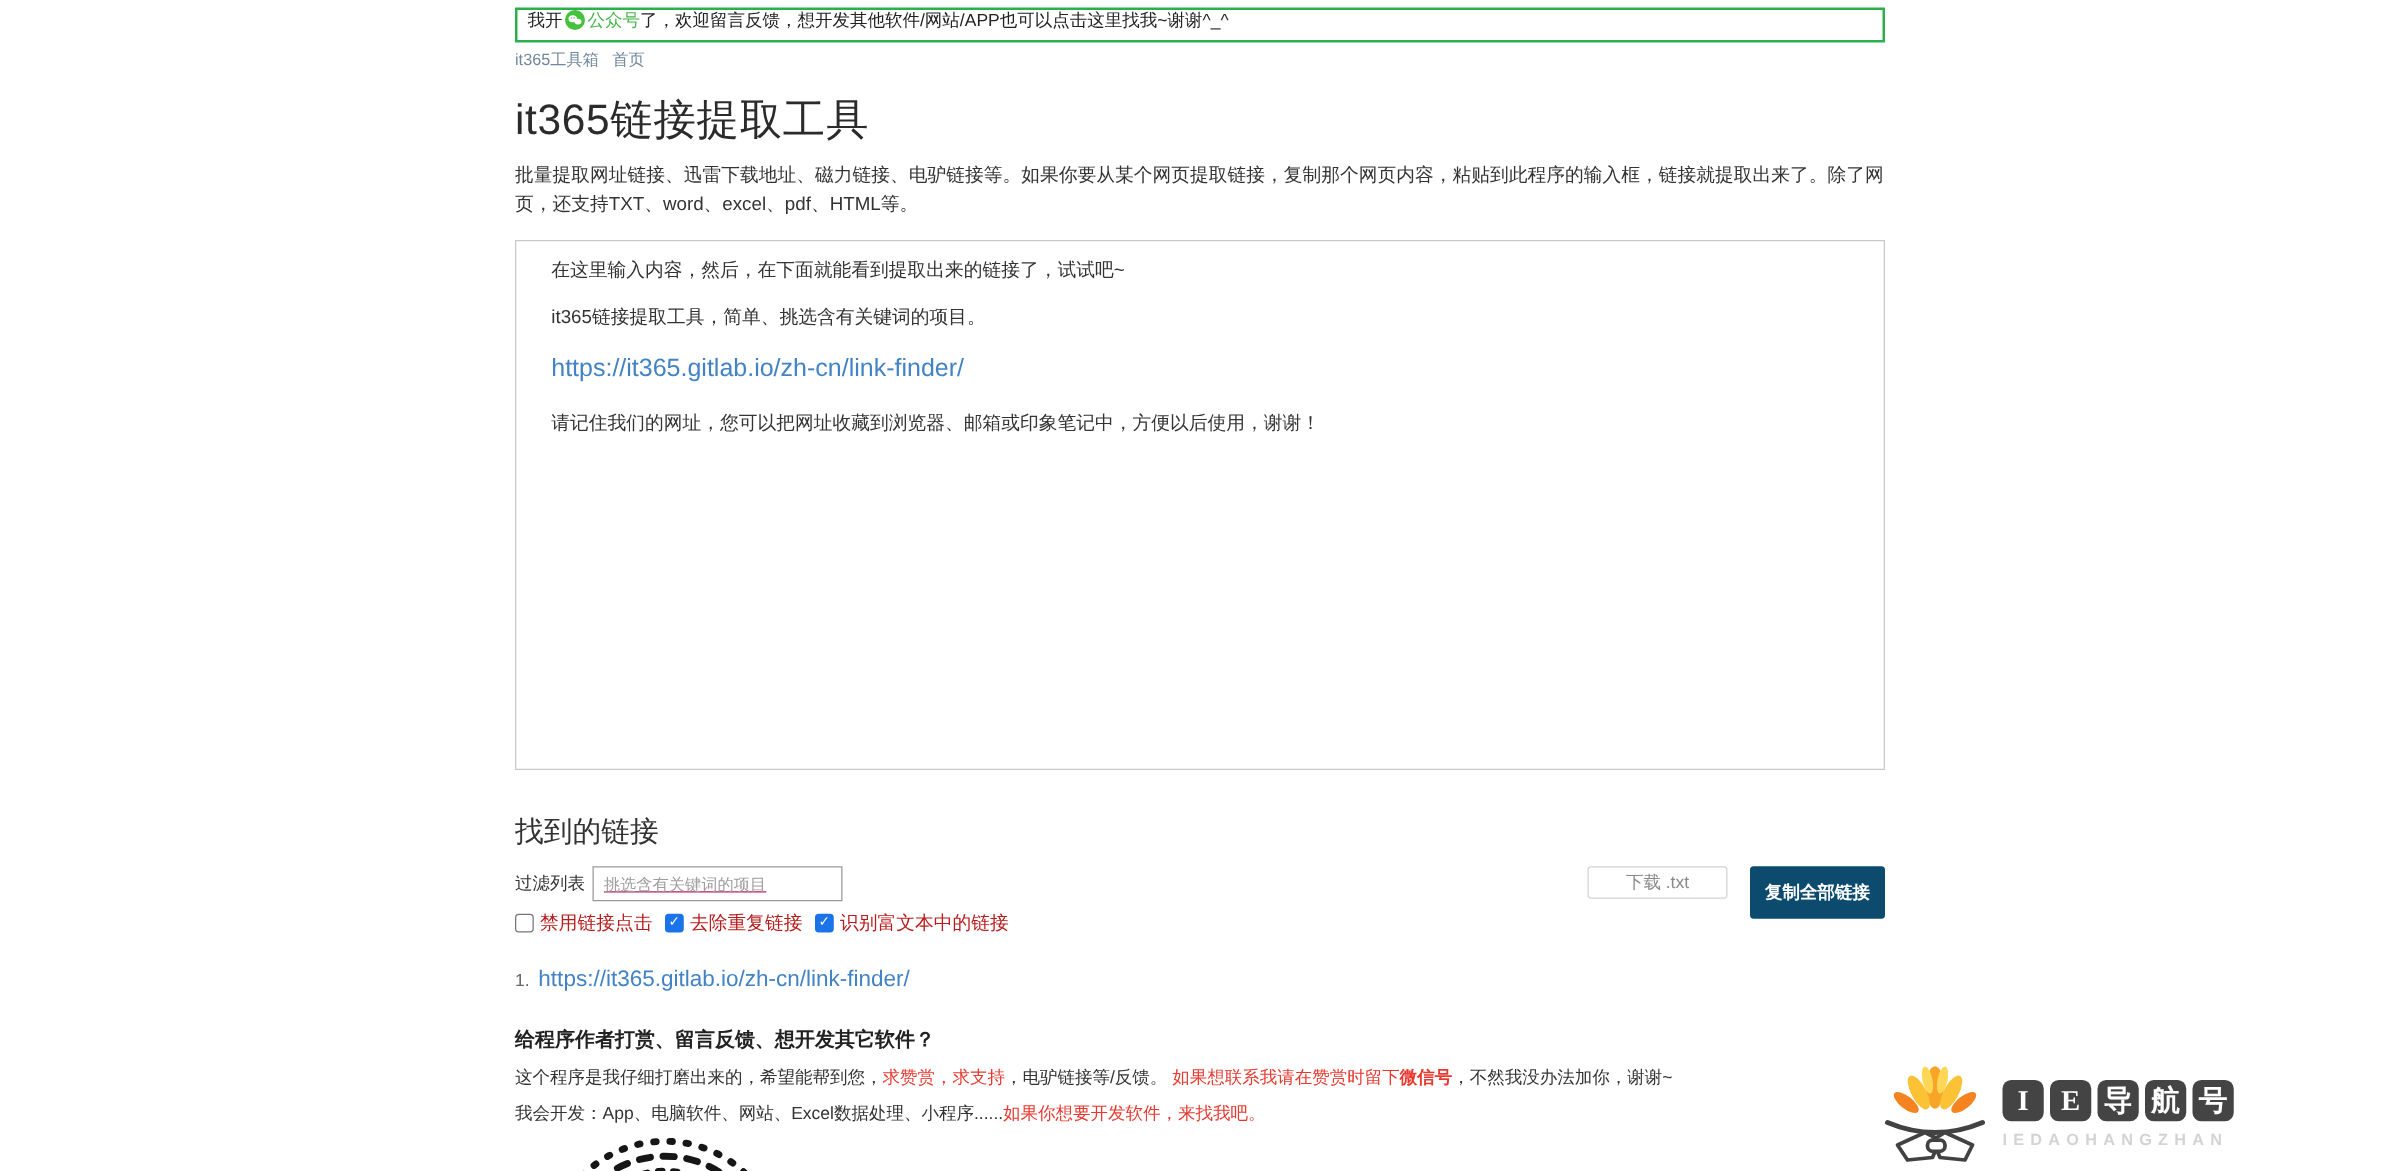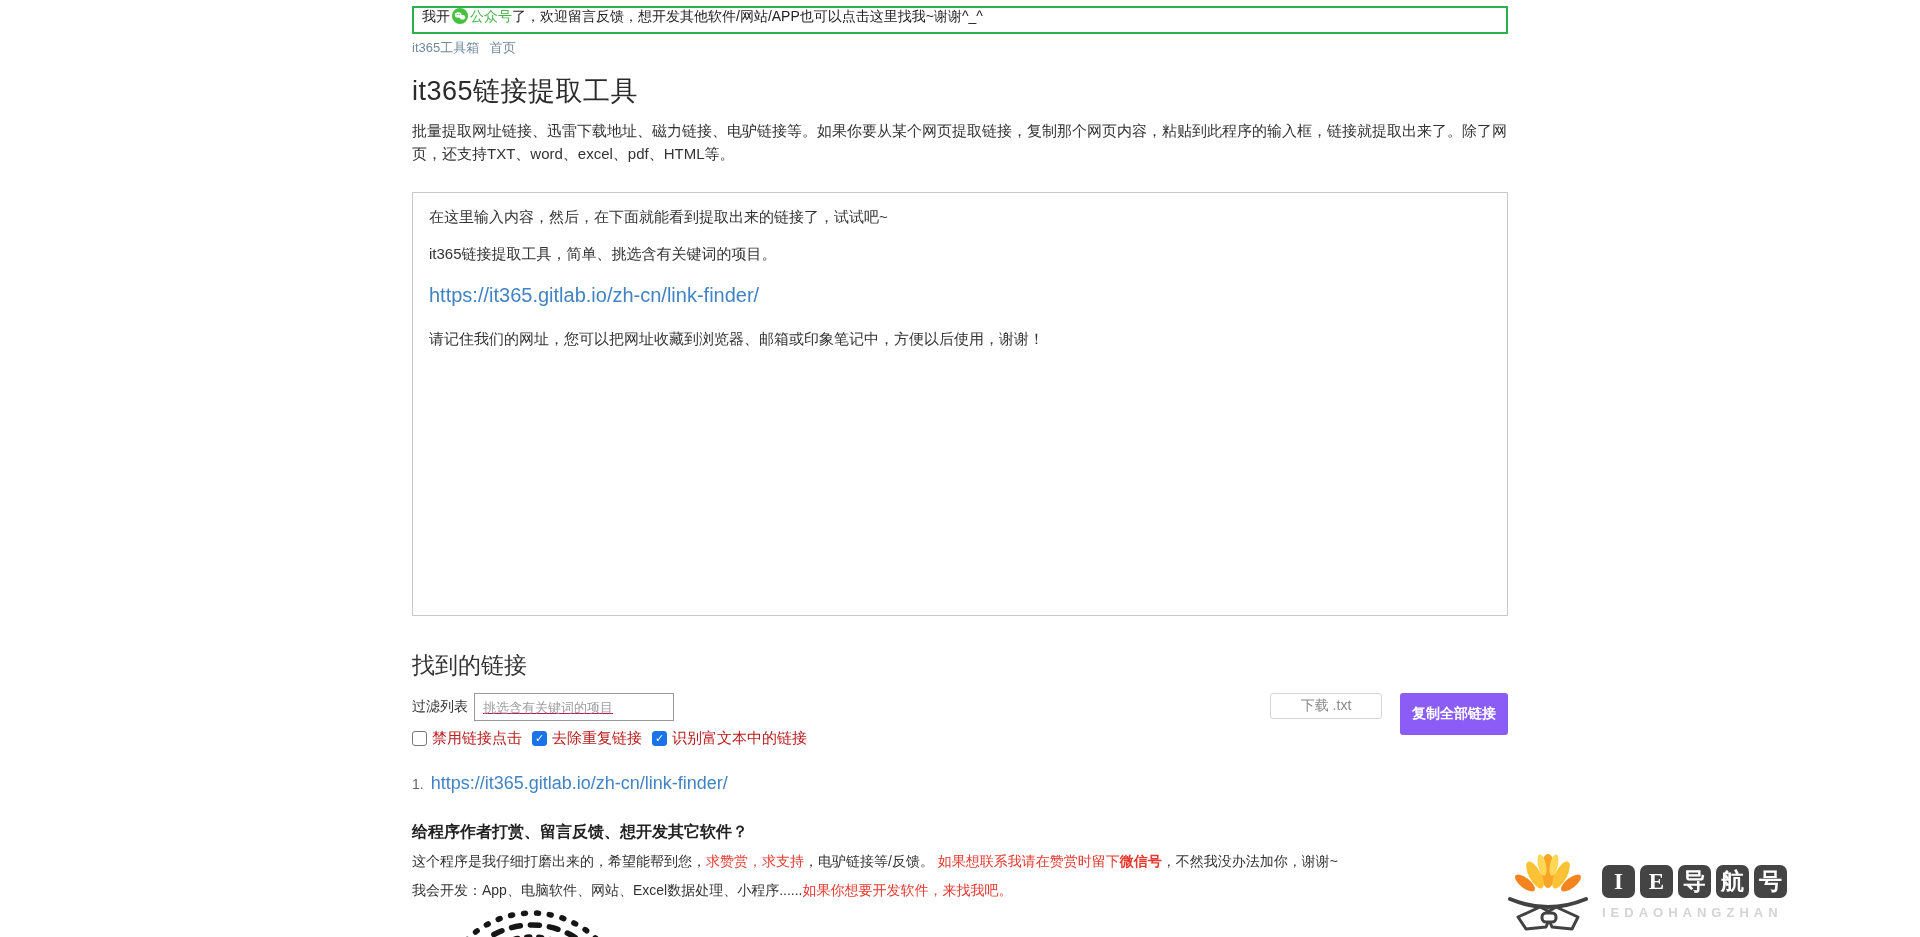--- a/index.html
+++ b/index.html
@@ -25,30 +25,30 @@
   }
   .banner .wechat-icon { display: inline-block; width: 16px; height: 16px; margin: 0 2px; vertical-align: -3px; }
   .rt-green { color: #44b549; }
   .rt-red { color: #e8392f; }
   .rt-red-bold { color: #e8392f; font-weight: bold; }
 
   
   .breadcrumb { margin-top: 5px; font-size: 13px; }
   .breadcrumb a { color: #71889c; text-decoration: none; margin-right: 7px; cursor: pointer; }
 
-  h1.title { margin: 16px 0 0 0; font-size: 27px; font-weight: 400; color: #2b2b2b; letter-spacing: 0.5px; }
+  h1.title { margin: 16px 0 0 0; font-size: 34px; font-weight: 400; color: #2b2b2b; letter-spacing: 0.5px; }
 
   .desc { margin: 10px 0 0 0; font-size: 15px; line-height: 23px; color: #333; }
 
   
   .editor {
-    margin-top: 27px;
+    margin-top: 17px;
     border: 1px solid #c9c9c9;
     height: 394px;
-    padding: 14px 16px;
+    padding: 14px 28px;
     font-size: 15px; color: #333;
     cursor: text;
   }
   .editor p { margin: 0 0 17px 0; line-height: 20px; }
   .editor .editor-link-row { margin: 21px 0 22px 0; }
   .editor .editor-link-row a { font-size: 20px; color: #4183c4; text-decoration: none; cursor: pointer; }
 
   h2.found { margin: 34px 0 0 0; font-size: 23px; font-weight: 400; color: #333; }
 
   
@@ -77,21 +77,21 @@
   .btn-download {
     position: absolute; right: 126px; top: 0;
     width: 112px; height: 26px;
     background: #fff; border: 1px solid #d4d4d4; border-radius: 3px;
     color: #8a8a8a; font-size: 14px; cursor: pointer;
     font-family: "Liberation Sans", "DejaVu Sans", sans-serif;
   }
   .btn-copy {
     position: absolute; right: 0; top: 0;
     width: 108px; height: 42px;
-    background: #8b5cf6; border: none; border-radius: 3px;
+    background: #0c4a6e; border: none; border-radius: 3px;
     color: #fff; font-size: 14px; font-weight: bold; cursor: pointer;
     font-family: "Liberation Sans", "DejaVu Sans", sans-serif;
   }
 
   
   .links { margin: 18px 0 0 0; padding: 0; list-style: none; }
   .link-row { display: flex; align-items: baseline; }
   .link-row .num { font-size: 14px; color: #666; margin-right: 7px; }
   .link-row a { font-size: 18px; color: #4183c4; text-decoration: none; cursor: pointer; }
 

